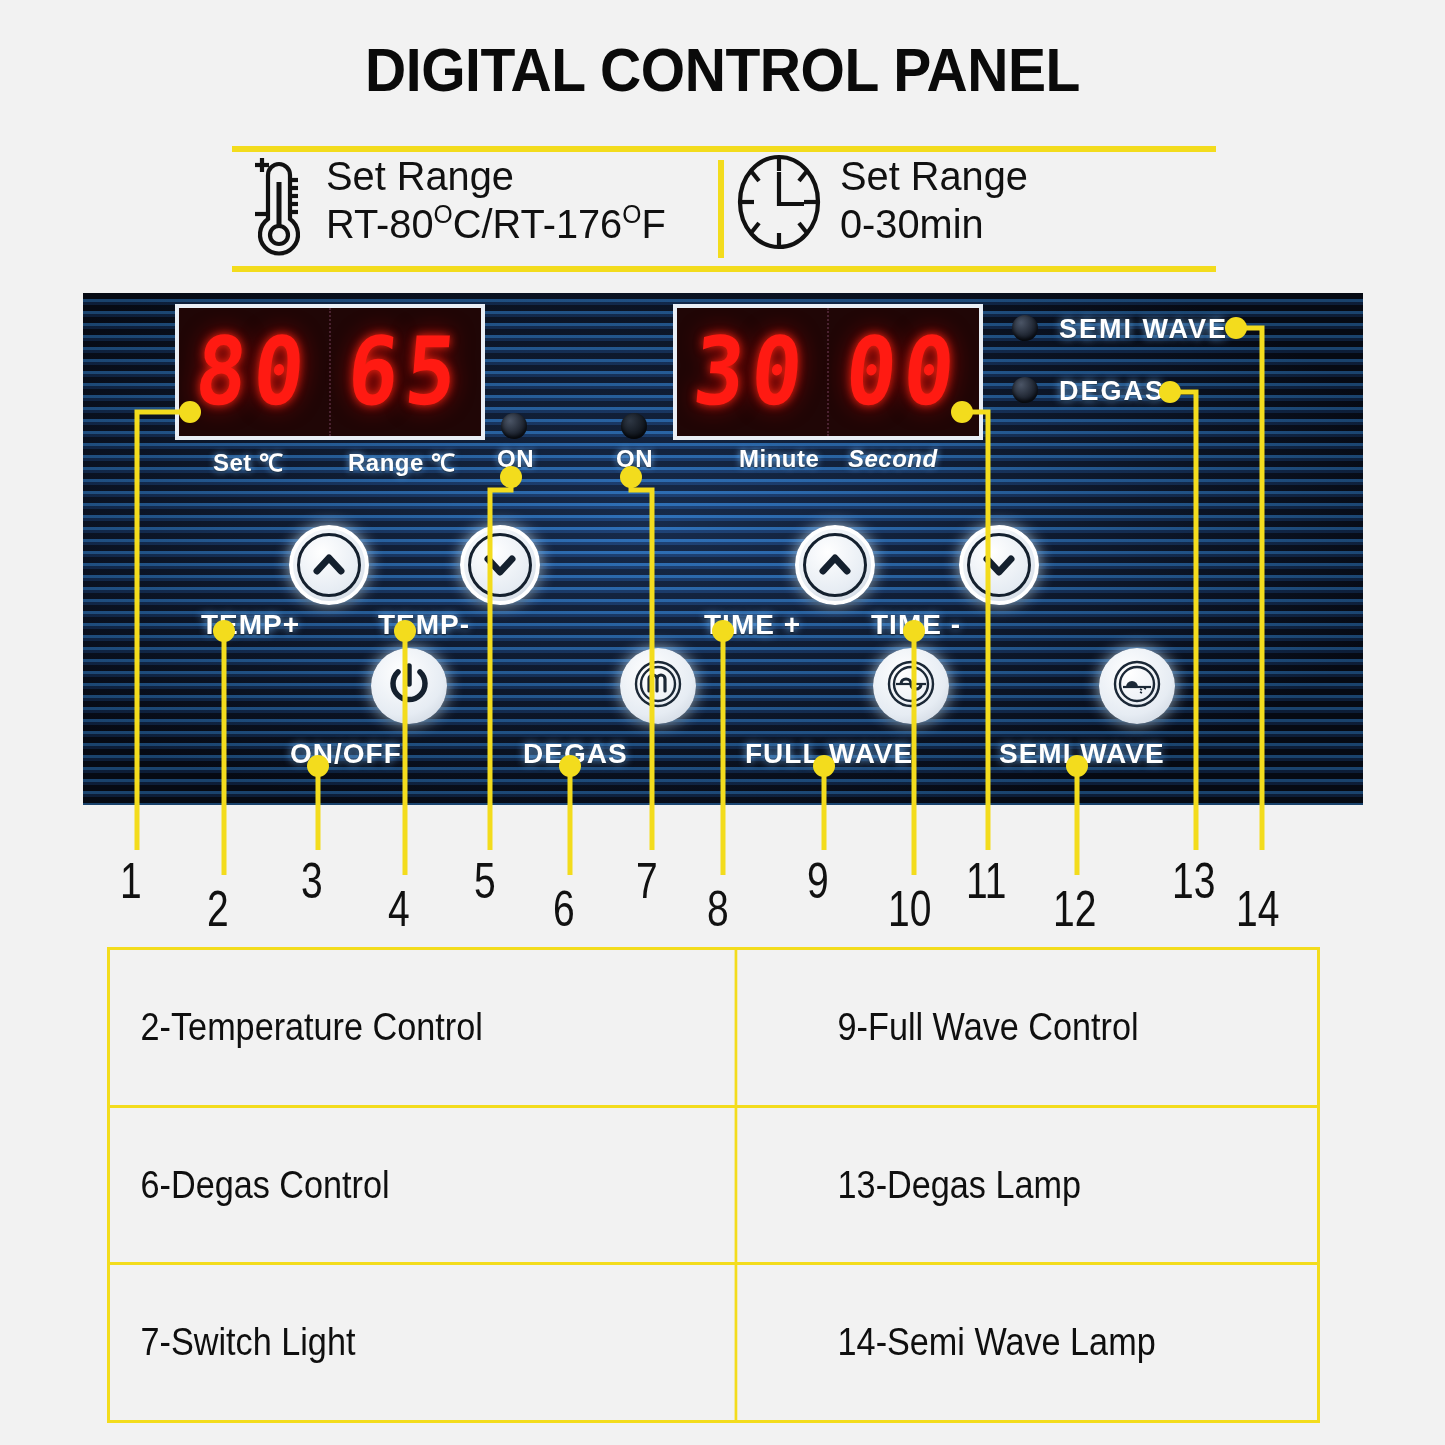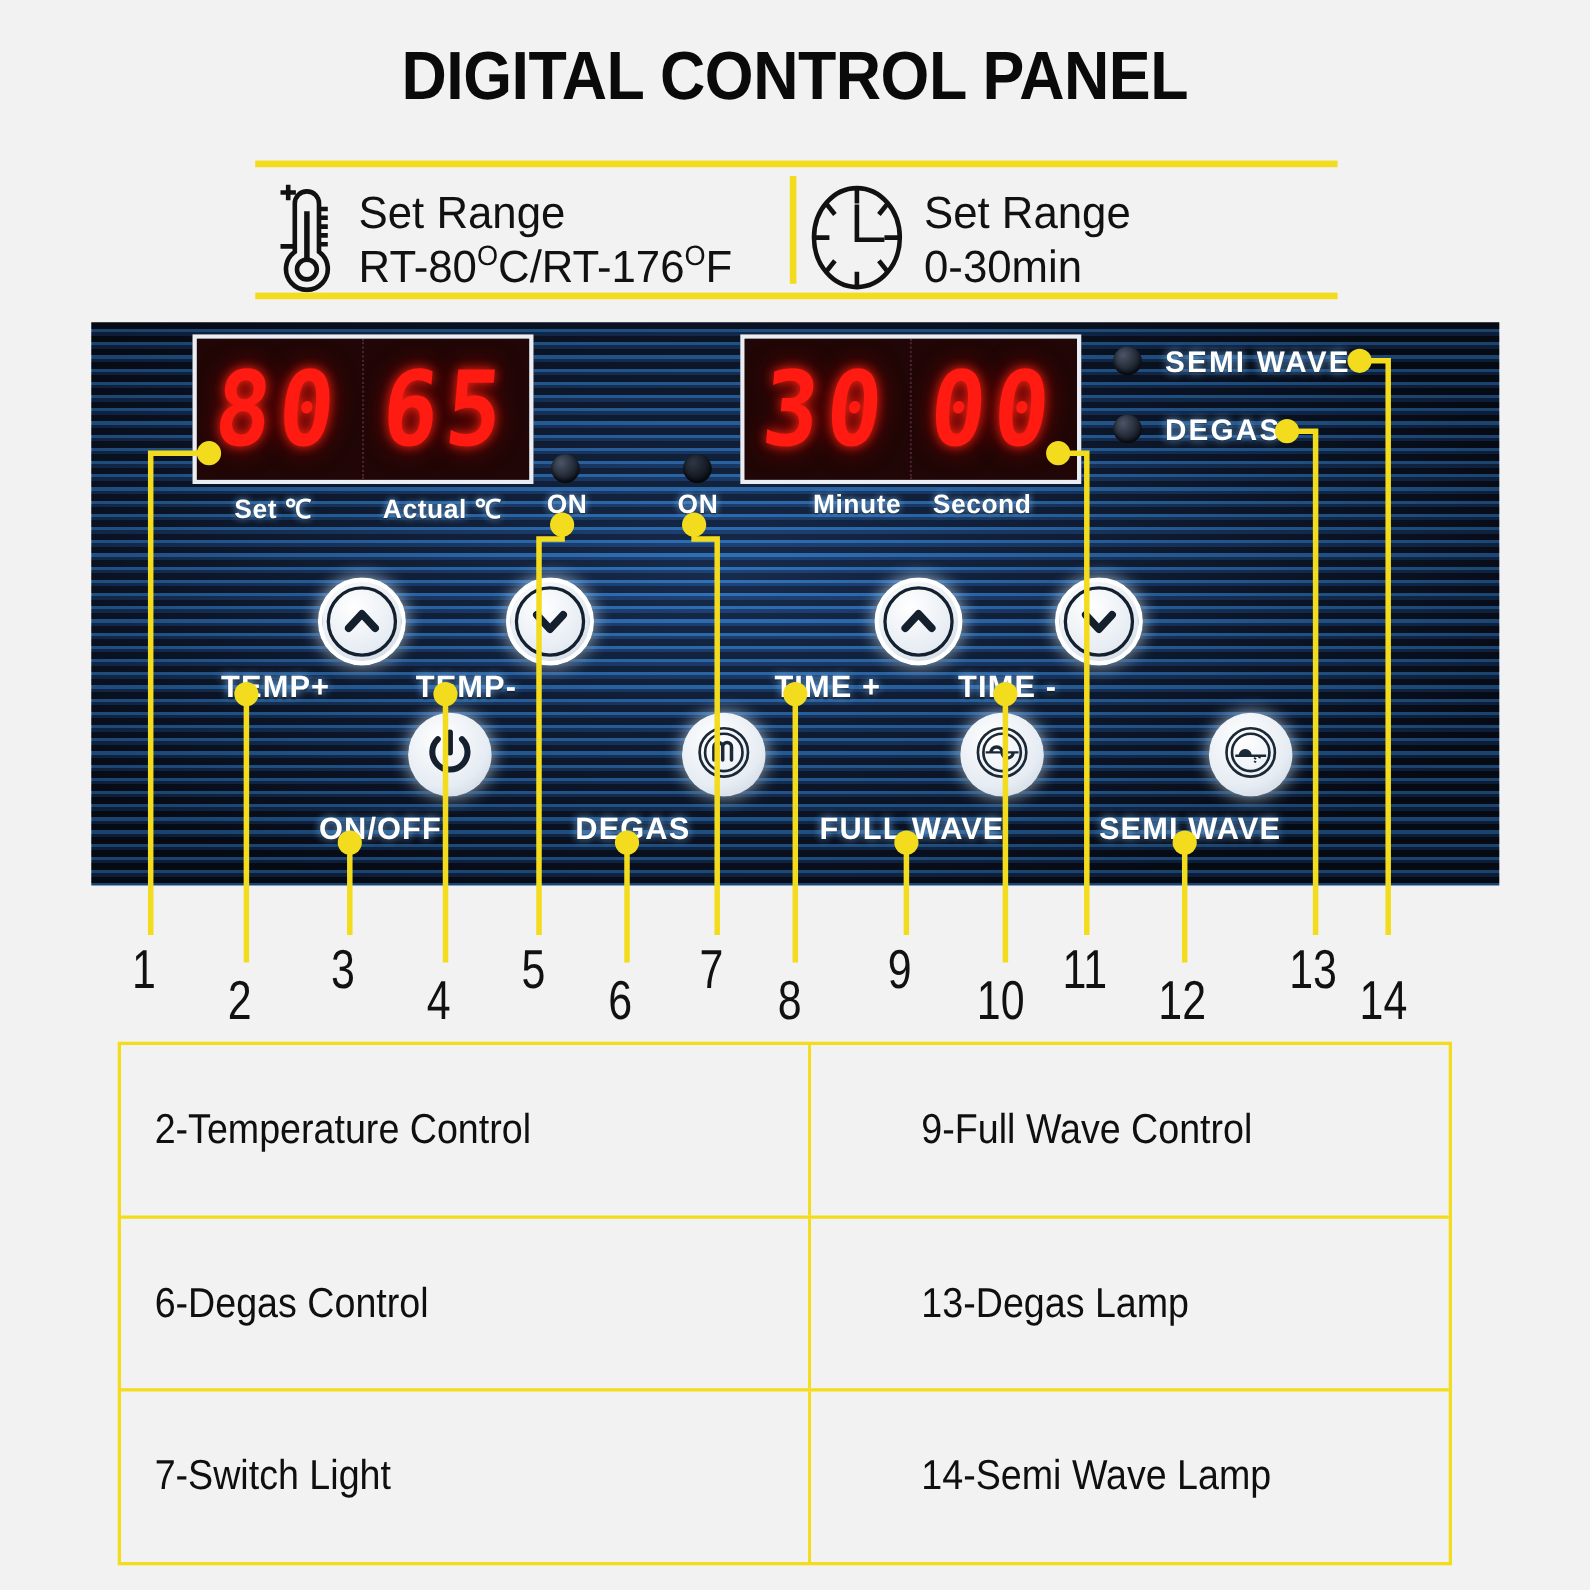--- a/index.html
+++ b/index.html
@@ -29,21 +29,21 @@
   }
   .specbar .rule{
     position:absolute;left:0;width:984px;height:6px;background:#f3dc1d;
   }
   .specbar .rule.top{top:0;}
   .specbar .rule.bot{bottom:0;}
   .specbar .vdiv{
     position:absolute;left:486px;top:14px;width:6px;height:98px;background:#f3dc1d;
   }
   .spec{
-    position:absolute;top:6px;height:114px;display:flex;align-items:flex-end;
+    position:absolute;top:6px;height:114px;display:flex;align-items:flex-start;
   }
   .spec.left{left:14px;}
   .spec.right{left:500px;}
   .spec .ico{flex:0 0 auto;margin-right:14px;display:flex;align-items:center;justify-content:center;}
   .spec .txt{
     font-size:41px;line-height:1.18;color:#111;white-space:nowrap;
     transform:scaleX(0.97);transform-origin:left center;
   }
   .spec .txt .l2{display:block;}
   sup.deg{font-size:0.62em;vertical-align:super;}
@@ -92,21 +92,21 @@
   .plabel{
     color:#ffffff;font-weight:bold;font-size:24px;
     text-shadow:0 0 7px rgba(120,190,255,.95),0 1px 2px #000;
     letter-spacing:.5px;white-space:nowrap;
   }
   #lbl-set{left:130px;top:152px;}
   #lbl-actual{left:265px;top:152px;}
   #lbl-on1{left:414px;top:152px;}
   #lbl-on2{left:533px;top:152px;}
   #lbl-minute{left:656px;top:152px;}
-  #lbl-second{left:765px;top:152px;}
+  #lbl-second{left:765px;top:152px;font-style:italic;}
 
   .heatlamp{
     width:26px;height:26px;border-radius:50%;
     background:radial-gradient(circle at 35% 30%,#4b5566,#141a25 70%);
     box-shadow:inset 0 -2px 4px rgba(0,0,0,.8);
   }
   #lamp-heating{left:418px;top:120px;}
   #lamp-switch{left:538px;top:120px;background:radial-gradient(circle at 35% 30%,#2e3744,#0d1219 70%);}
   #lamp-semi{left:929px;top:22px;}
   #lamp-degas{left:929px;top:84px;}
@@ -257,21 +257,21 @@
     <div class="led" id="time-led">
       <div class="half">
         <span class="seg">30</span>
       </div>
       <div class="half">
         <span class="seg">00</span>
       </div>
     </div>
 
     <div class="plabel" id="lbl-set">Set  ℃</div>
-    <div class="plabel" id="lbl-actual">Actual ℃</div>
+    <div class="plabel" id="lbl-actual">Range ℃</div>
     <div class="plabel" id="lbl-on1">ON</div>
     <div class="plabel" id="lbl-on2">ON</div>
     <div class="plabel" id="lbl-minute">Minute</div>
     <div class="plabel" id="lbl-second">Second</div>
 
     <div class="heatlamp" id="lamp-heating"></div>
     <div class="heatlamp" id="lamp-switch"></div>
     <div class="heatlamp" id="lamp-semi"></div>
     <div class="heatlamp" id="lamp-degas"></div>
 

